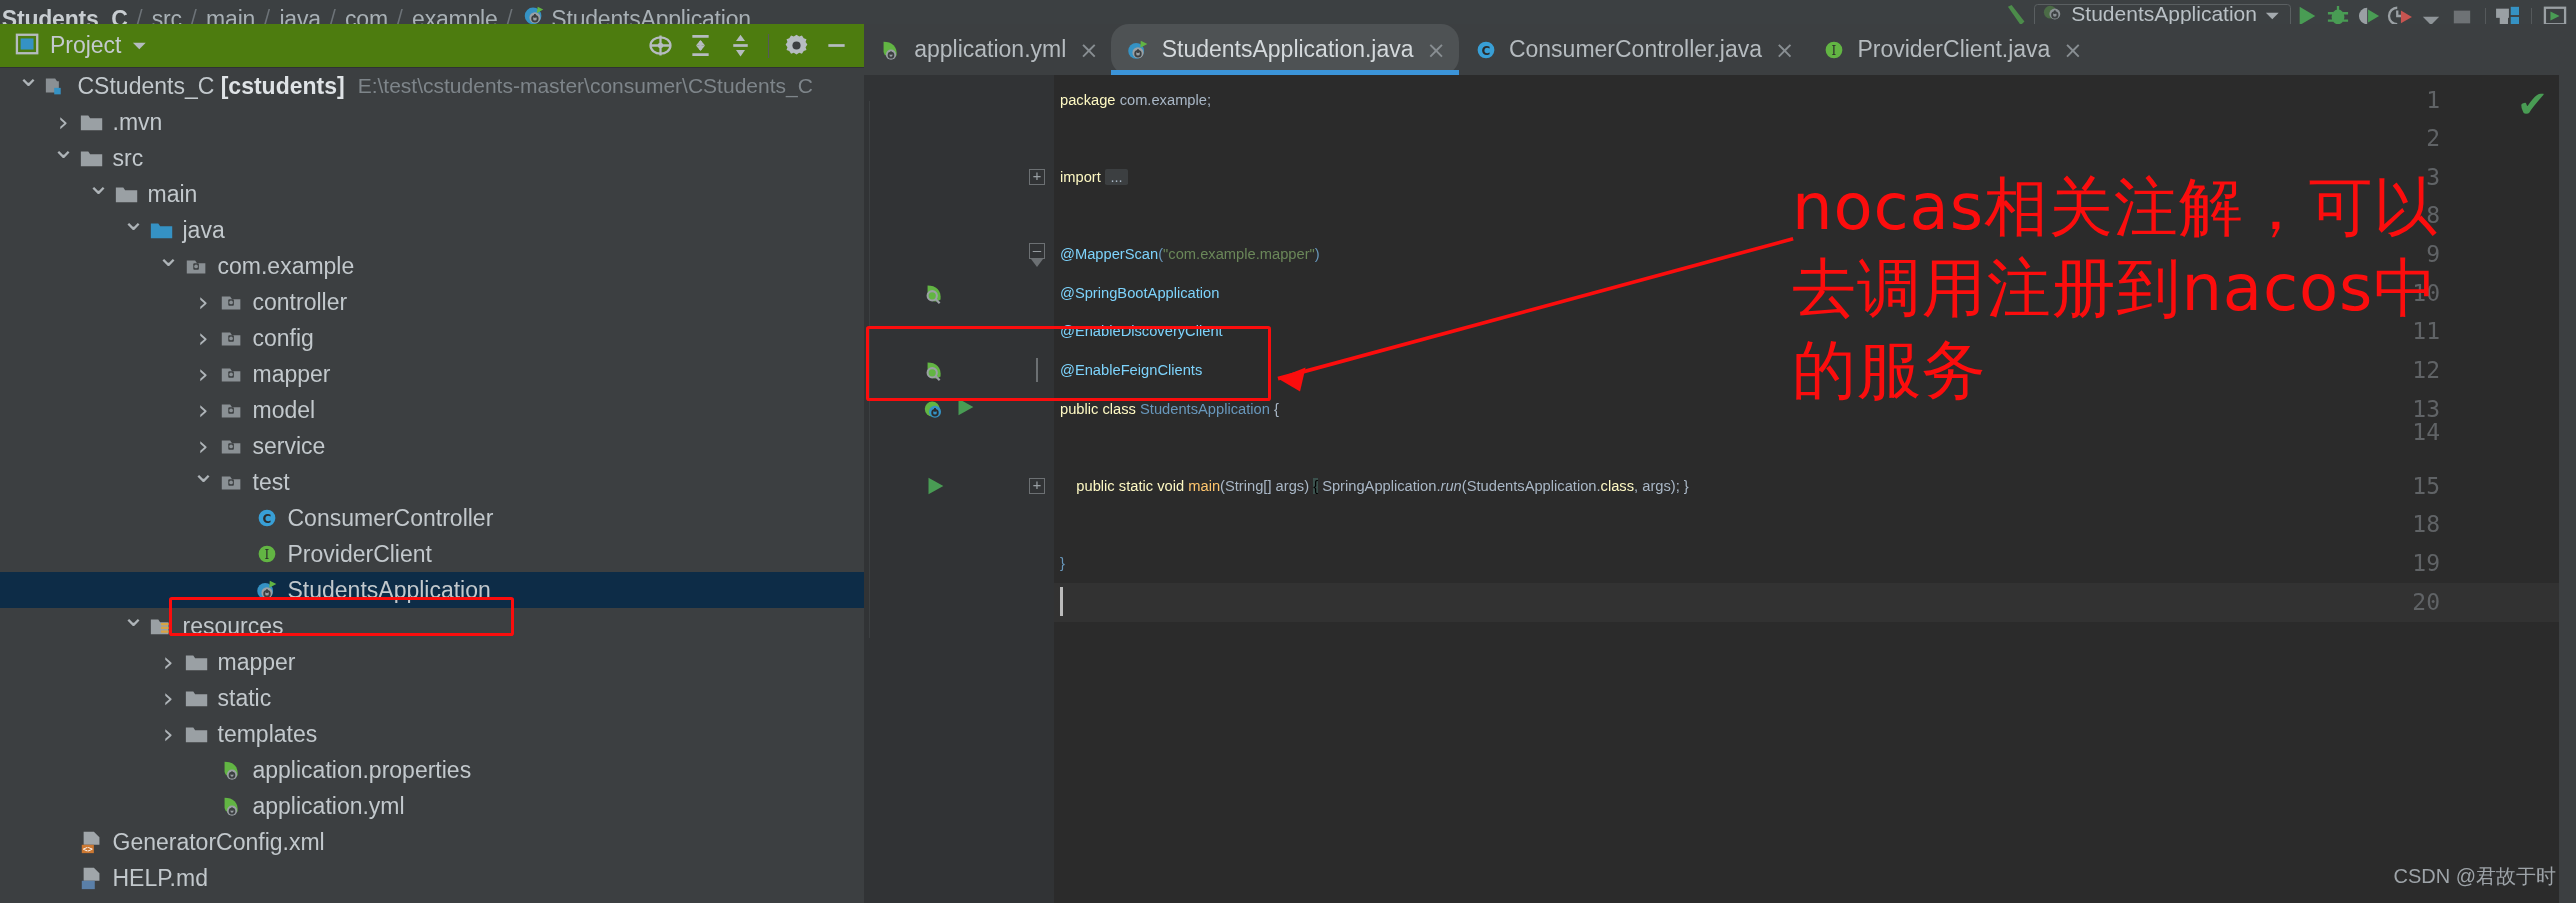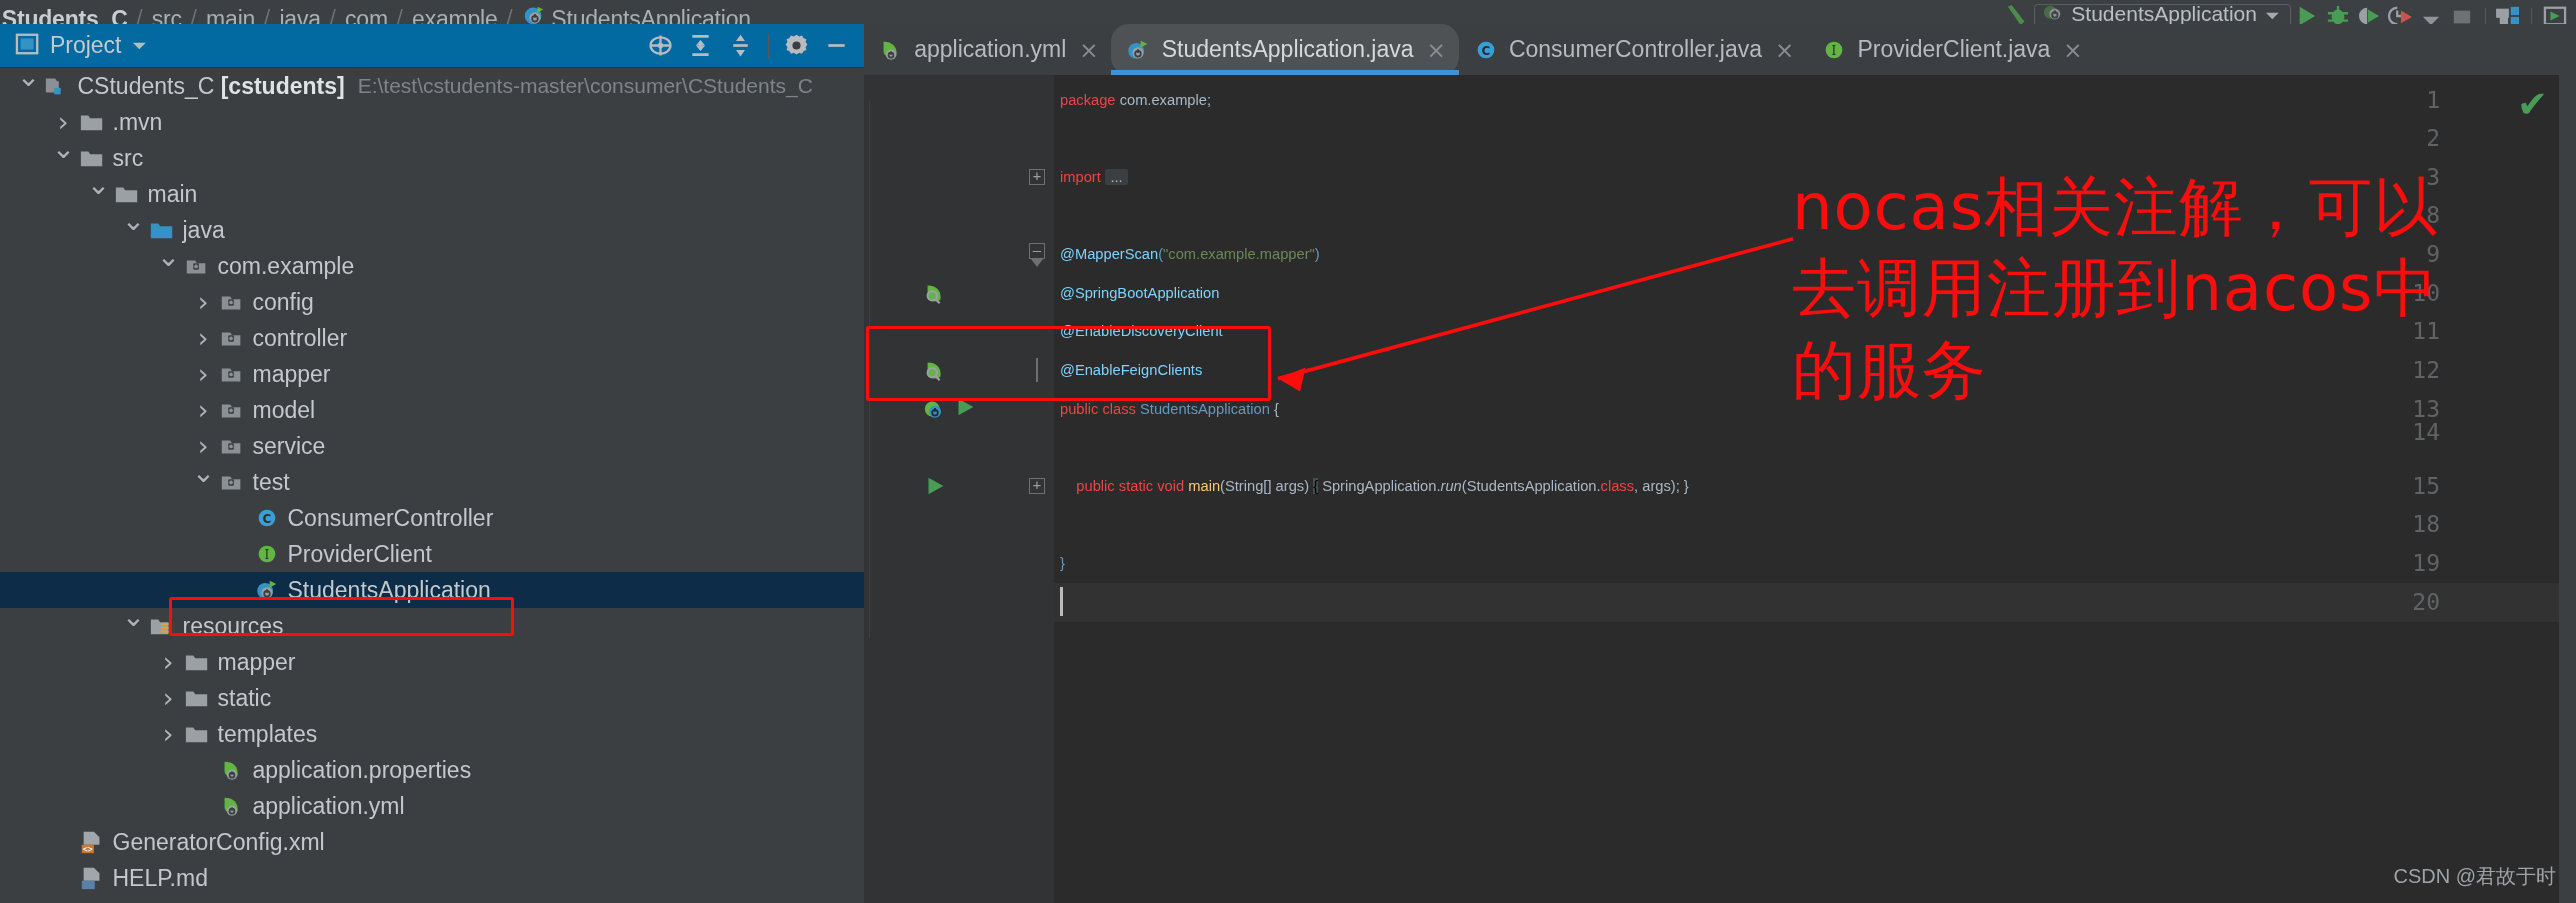--- a/index.html
+++ b/index.html
@@ -45,21 +45,21 @@
     height: 24px; padding: 0 9.2px 0 7.4px;
     position: relative; top: 3.7px;
   }
   .rc-label { font-size: 21px; color: #b9c0c5; white-space: nowrap; position: relative; top: -1.8px;}
   .tb-ico { width: 31px; height: 24px; display: flex; align-items: flex-end; justify-content: center; position: relative; top: 2.8px;}
   .tb-sep { width: 0.9px; height: 18.4px; background: #55595b; margin: 0 7.4px; position: relative; top: 2.8px;}
 
   
   .panel-header {
     position: absolute; left: 0; top: 24px; width: 864px; height: 44px;
-    background: #0369a1;
+    background: #4d7c0f;
     display: flex; align-items: center;
     border-bottom: 0.9px solid #2f3234;
   }
   .panel-title-wrap { display: flex; align-items: center; gap: 9.2px; margin-left: 14.7px; }
   .panel-title { font-size: 23px; color: #c4cace; }
   .panel-tools { margin-left: auto; display: flex; align-items: center; gap: 0; padding-right: 7.4px; }
   .ptool { width: 40px; height: 40px; display: flex; align-items: center; justify-content: center; }
   .ptool-sep { width: 0.9px; height: 24px; background: #55595b; margin: 0 7.4px; }
 
   
@@ -129,21 +129,21 @@
   .gfold { position: absolute; left: 162px; width: 22px; height: 28px; display: flex; align-items: center; justify-content: center; }
   .fold-sq {
     width: 15.6px; height: 15.6px; border: 1.8px solid #6c7073; color: #9aa0a4;
     font-size: 14px; line-height: 12px; text-align: center;
     font-family: "DejaVu Sans Mono", monospace; background: #313335;
   }
   .fold-arrow { width: 0; height: 0; border-left: 6.4px solid transparent; border-right: 6.4px solid transparent; border-top: 8.3px solid #6c7073; }
   .cline { position: absolute; left: 0; white-space: pre; height: 39px; line-height: 39px; }
   .curline { position: absolute; left: 0; width: 1521px; height: 39px; background: #323232; }
   .vguide { position: absolute; left: 4.6px; top: 26px; width: 0.9px; height: 537px; background: #3c3f41; }
-  .kw   { color: #ef4444; }
+  .kw   { color: #fef9c3; }
   .ann  { color: #7dd3fc; }
   .str  { color: #6a8759; }
   .num  { color: #6897bb; }
   .plain{ color: #a9b7c6; }
   .meth { color: #ffc66d; }
   .ital { font-style: italic; color: #a9b7c6; }
   .fold-dots {
     background: #3c3f41; color: #a9b7c6; padding: 0 5.5px; border-radius: 1.8px;
   }
   .brace-hl { background: #3b514d; }
@@ -413,35 +413,35 @@
         <div class="arrow-wrap">
           <span class="arr-r"></span>
         </div>
         <div class="ico">
           <svg width="28" height="26" viewBox="0 0 30 28">
             <path d="M4 8 h9 l2 3 h9 v11 H4 Z" fill="#8a9094"></path>
             <rect x="11" y="11" width="6" height="7" rx="1" fill="#3c3f41"></rect>
             <circle cx="14" cy="14.5" r="2" fill="#8a9094"></circle>
           </svg>
         </div>
-        <span class="lbl">config</span>
+        <span class="lbl">controller</span>
       </div>
       <div class="row">
         <div style="width: 188px; flex: 0 0 188px;"></div>
         <div class="arrow-wrap">
           <span class="arr-r"></span>
         </div>
         <div class="ico">
           <svg width="28" height="26" viewBox="0 0 30 28">
             <path d="M4 8 h9 l2 3 h9 v11 H4 Z" fill="#8a9094"></path>
             <rect x="11" y="11" width="6" height="7" rx="1" fill="#3c3f41"></rect>
             <circle cx="14" cy="14.5" r="2" fill="#8a9094"></circle>
           </svg>
         </div>
-        <span class="lbl">controller</span>
+        <span class="lbl">config</span>
       </div>
       <div class="row">
         <div style="width: 188px; flex: 0 0 188px;"></div>
         <div class="arrow-wrap">
           <span class="arr-r"></span>
         </div>
         <div class="ico">
           <svg width="28" height="26" viewBox="0 0 30 28">
             <path d="M4 8 h9 l2 3 h9 v11 H4 Z" fill="#8a9094"></path>
             <rect x="11" y="11" width="6" height="7" rx="1" fill="#3c3f41"></rect>

